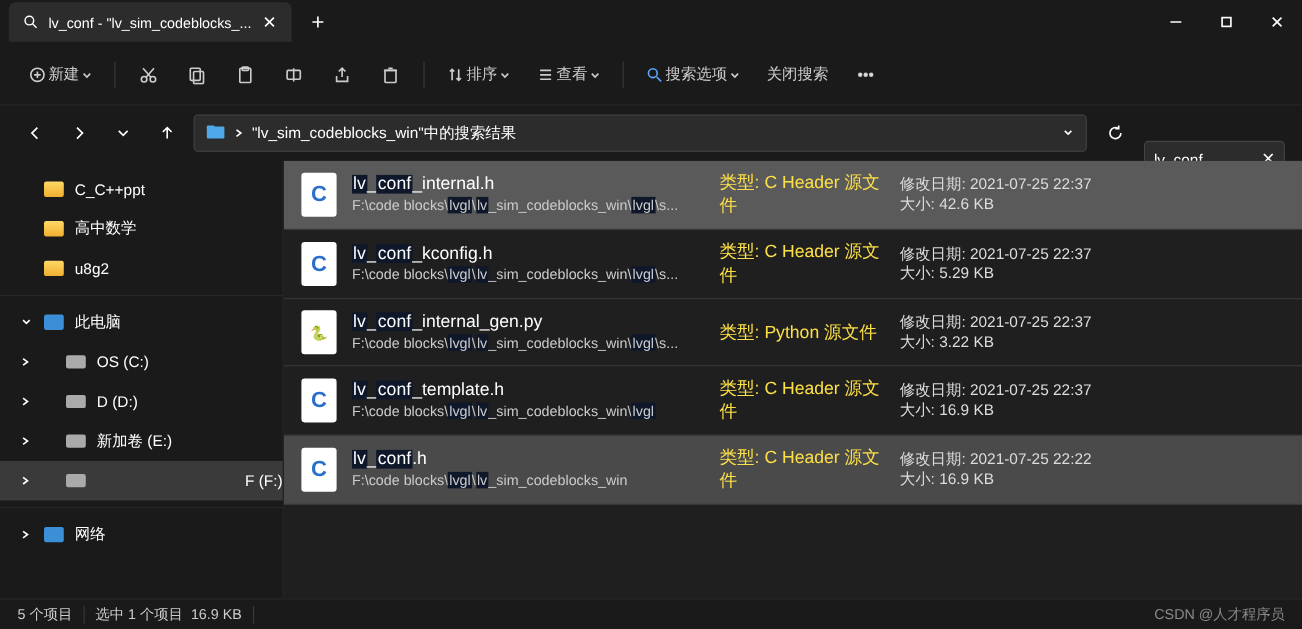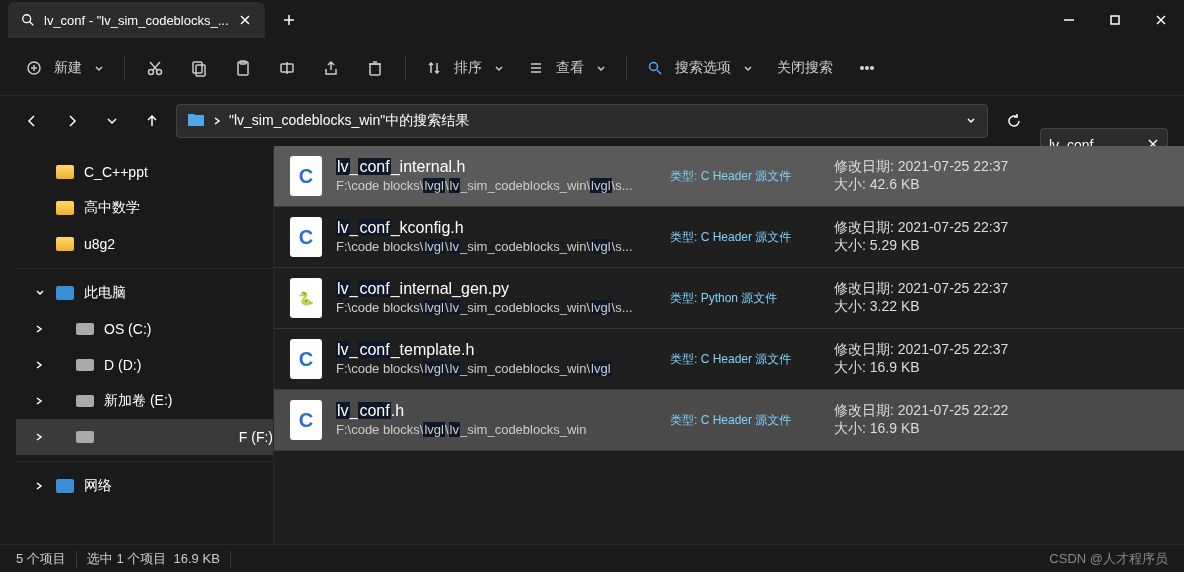--- a/index.html
+++ b/index.html
@@ -5,31 +5,31 @@
 * { margin: 0; padding: 0; box-sizing: border-box; font-family: "Segoe UI", "Microsoft YaHei", sans-serif; }
 body { background: #1a1a1a; color: #fff; width: 1184px; height: 572px; overflow: hidden; display: flex; flex-direction: column; }
 .titlebar { height: 40px; background: #1a1a1a; display: flex; align-items: center; }
 .tab { background: #2c2c2c; height: 36px; display: flex; align-items: center; padding: 0 12px; border-radius: 6px 6px 0 0; margin-left: 8px; gap: 8px; font-size: 13px; }
 .tab-icon { width: 16px; height: 16px; display: flex; align-items: center; justify-content: center; }
 .tab-close { width: 16px; height: 16px; display: flex; align-items: center; justify-content: center; cursor: pointer; }
 .new-tab { width: 32px; height: 32px; display: flex; align-items: center; justify-content: center; cursor: pointer; margin-left: 8px; }
 .win-controls { margin-left: auto; display: flex; }
 .win-btn { width: 46px; height: 40px; display: flex; align-items: center; justify-content: center; cursor: pointer; font-size: 12px; }
 .toolbar { height: 56px; background: #1a1a1a; display: flex; align-items: center; padding: 0 16px; gap: 4px; border-bottom: 1px solid #2a2a2a; }
-.tool-btn { height: 36px; padding: 0 10px; display: flex; align-items: center; gap: 12px; cursor: pointer; border-radius: 4px; font-size: 14px; color: #ccc; }
+.tool-btn { height: 36px; padding: 0 10px; display: flex; align-items: center; gap: 2px; cursor: pointer; border-radius: 4px; font-size: 14px; color: #ccc; }
 .tool-btn.icon-only { width: 40px; justify-content: center; padding: 0; }
 .tool-sep { width: 1px; height: 24px; background: #3a3a3a; margin: 0 6px; }
 .navbar { height: 50px; background: #1a1a1a; display: flex; align-items: center; padding: 0 16px; gap: 8px; }
 .nav-btn { width: 32px; height: 32px; display: flex; align-items: center; justify-content: center; cursor: pointer; color: #fff; }
 .address { flex: 1; height: 34px; background: #2c2c2c; border: 1px solid #444; border-radius: 4px; display: flex; align-items: center; padding: 0 10px; gap: 8px; font-size: 14px; }
 .address-chevron { margin-left: auto; }
 .refresh-btn { width: 36px; height: 34px; display: flex; align-items: center; justify-content: center; cursor: pointer; }
 .search-box { width: 128px; height: 34px; background: #2c2c2c; border: 1px solid #444; border-radius: 4px; display: flex; align-items: center; padding: 0 8px; font-size: 14px; gap: 6px; margin-top: 48px; }
 .search-box input { background: transparent; border: none; color: #fff; outline: none; flex: 1; font-size: 14px; width: 70px; }
-.main { flex: 1; display: flex; overflow: hidden; margin-left: 16px; }
+.main { flex: 1; display: flex; overflow: hidden; }
 .sidebar { width: 258px; background: #1a1a1a; display: flex; flex-direction: column; padding-top: 8px; border-right: 1px solid #2a2a2a; }
 .tree-item { height: 36px; display: flex; align-items: center; padding-left: 40px; gap: 10px; font-size: 14px; cursor: pointer; }
 .tree-item.indent { padding-left: 60px; }
 .tree-item.selected { background: #3a3a3a; justify-content: space-between; }
 .tree-item .chevron { position: absolute; left: 18px; }
 .tree-item { position: relative; }
 .tree-sep { height: 1px; background: #2a2a2a; margin: 6px 0; }
 .folder-icon { width: 18px; height: 14px; background: linear-gradient(#ffd866, #f0b030); border-radius: 2px; }
 .monitor-icon { width: 18px; height: 14px; background: #3a8fd6; border-radius: 2px; }
 .disk-icon { width: 18px; height: 12px; background: #aaa; border-radius: 2px; }
@@ -37,21 +37,21 @@
 .result-row { display: flex; align-items: center; padding: 10px 16px; gap: 14px; border-bottom: 1px solid #383838; cursor: pointer; }
 .result-row.selected { background: #5a5a5a; }
 .result-row.highlighted { background: #4a4a4a; }
 .file-icon { width: 32px; height: 40px; background: #fff; border-radius: 3px; display: flex; align-items: center; justify-content: center; font-weight: bold; flex-shrink: 0; }
 .file-icon.c { color: #2a6fc9; font-size: 20px; }
 .file-icon.py { color: #3a7a3a; font-size: 13px; }
 .name-path { width: 320px; flex-shrink: 0; }
 .filename { font-size: 16px; line-height: 1.3; }
 .filepath { font-size: 13px; color: #ccc; line-height: 1.3; }
 .hl { background: #0f172a; padding: 0 1px; }
-.type-col { width: 150px; font-size: 12px; color: #7dd3fc; flex-shrink: 0; }
+.type-col { width: 150px; font-size: 16px; color: #fde047; flex-shrink: 0; }
 .meta-col { font-size: 14px; color: #ddd; }
 .statusbar { height: 28px; background: #1a1a1a; display: flex; align-items: center; padding: 0 16px; font-size: 13px; color: #ccc; border-top: 1px solid #2a2a2a; }
 .statusbar .sep { width: 1px; height: 16px; background: #3a3a3a; margin: 0 10px; }
 .watermark { margin-left: auto; font-size: 13px; color: #888; }
 svg { stroke: currentColor; fill: none; stroke-width: 1.5; }
 </style>
 </head>
 <body>
 
 <div class="titlebar">

